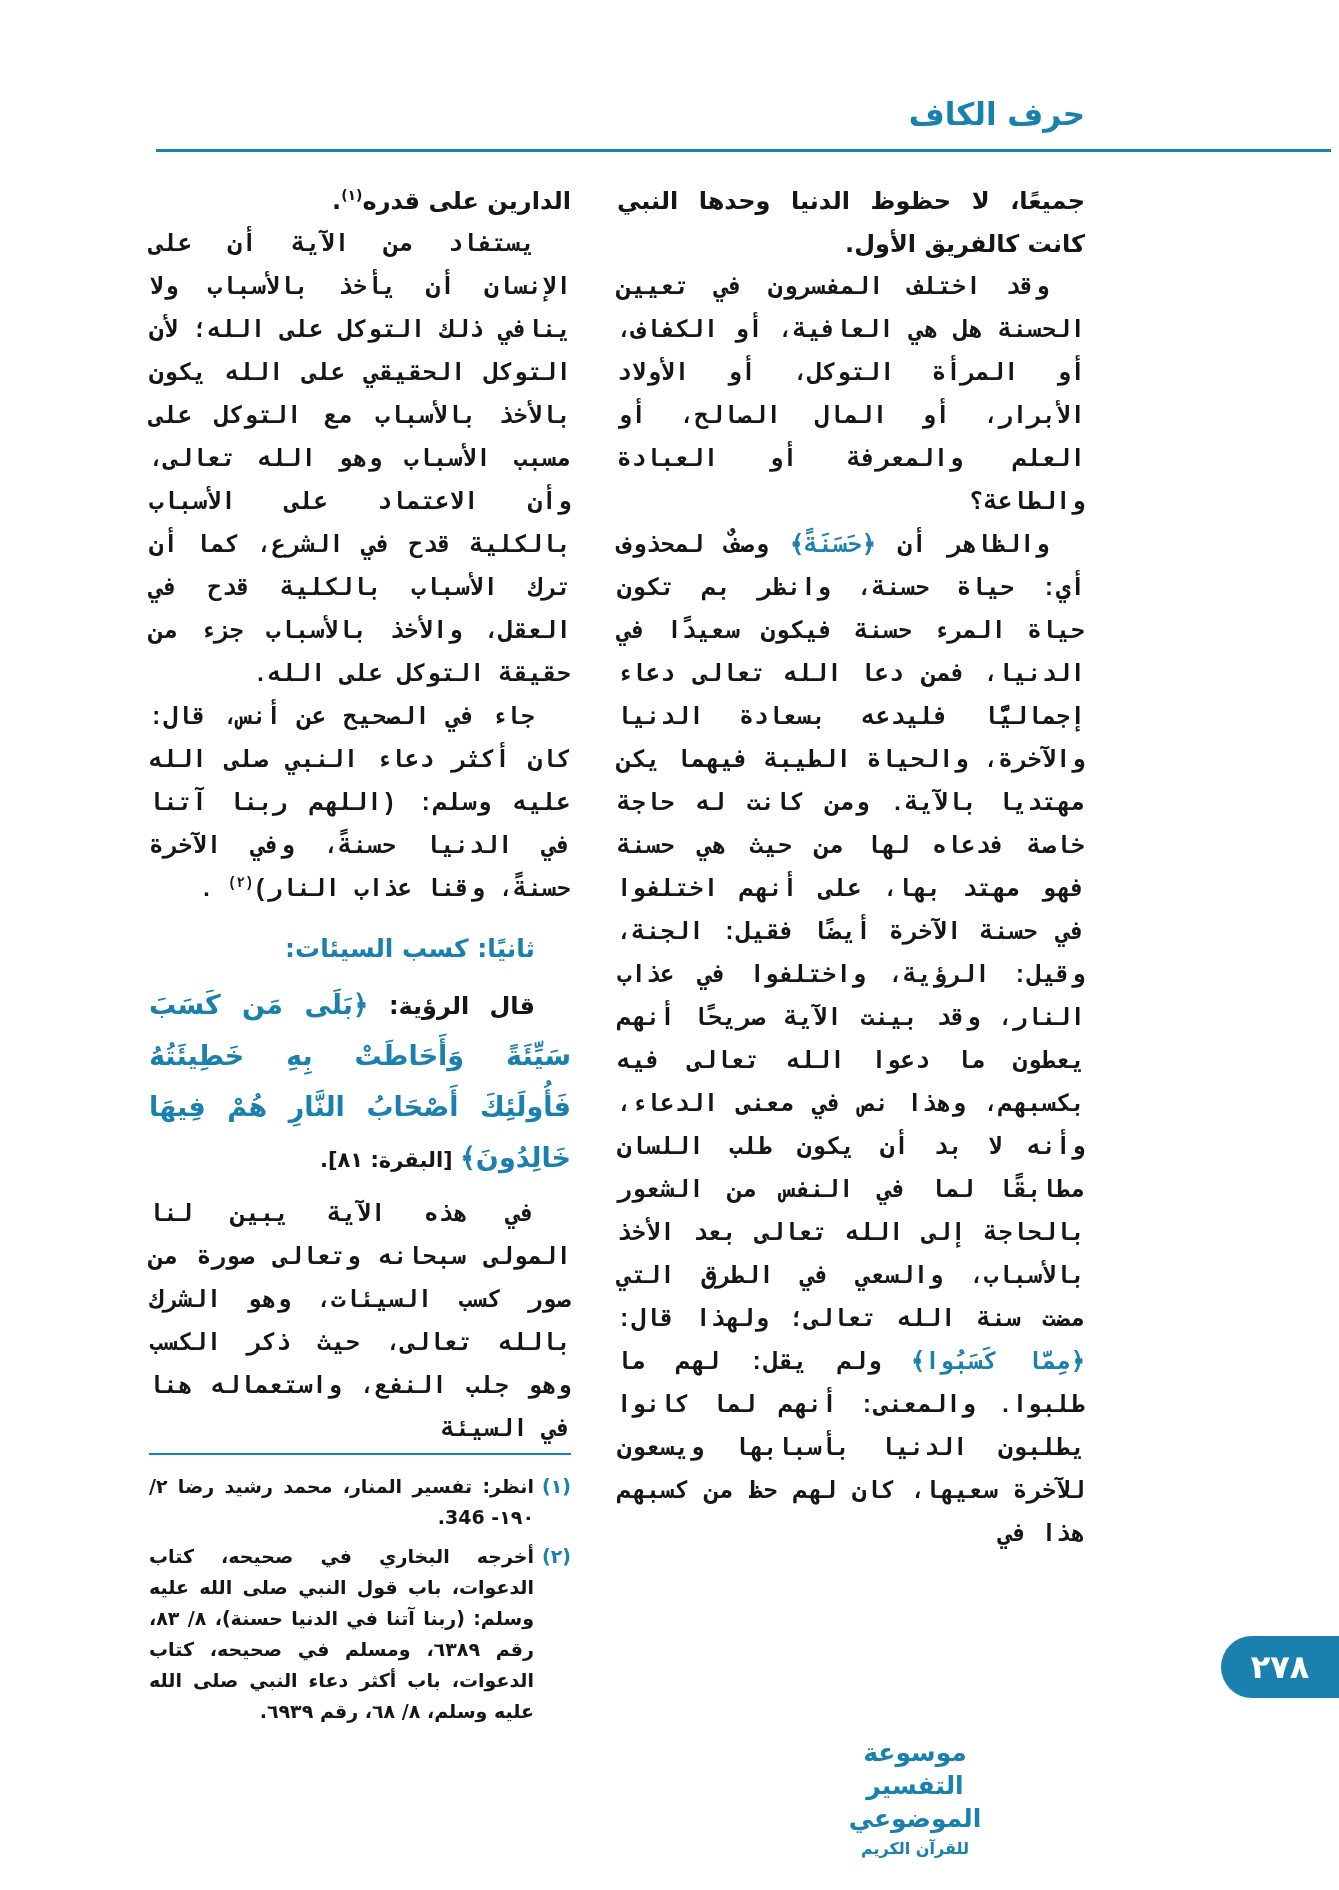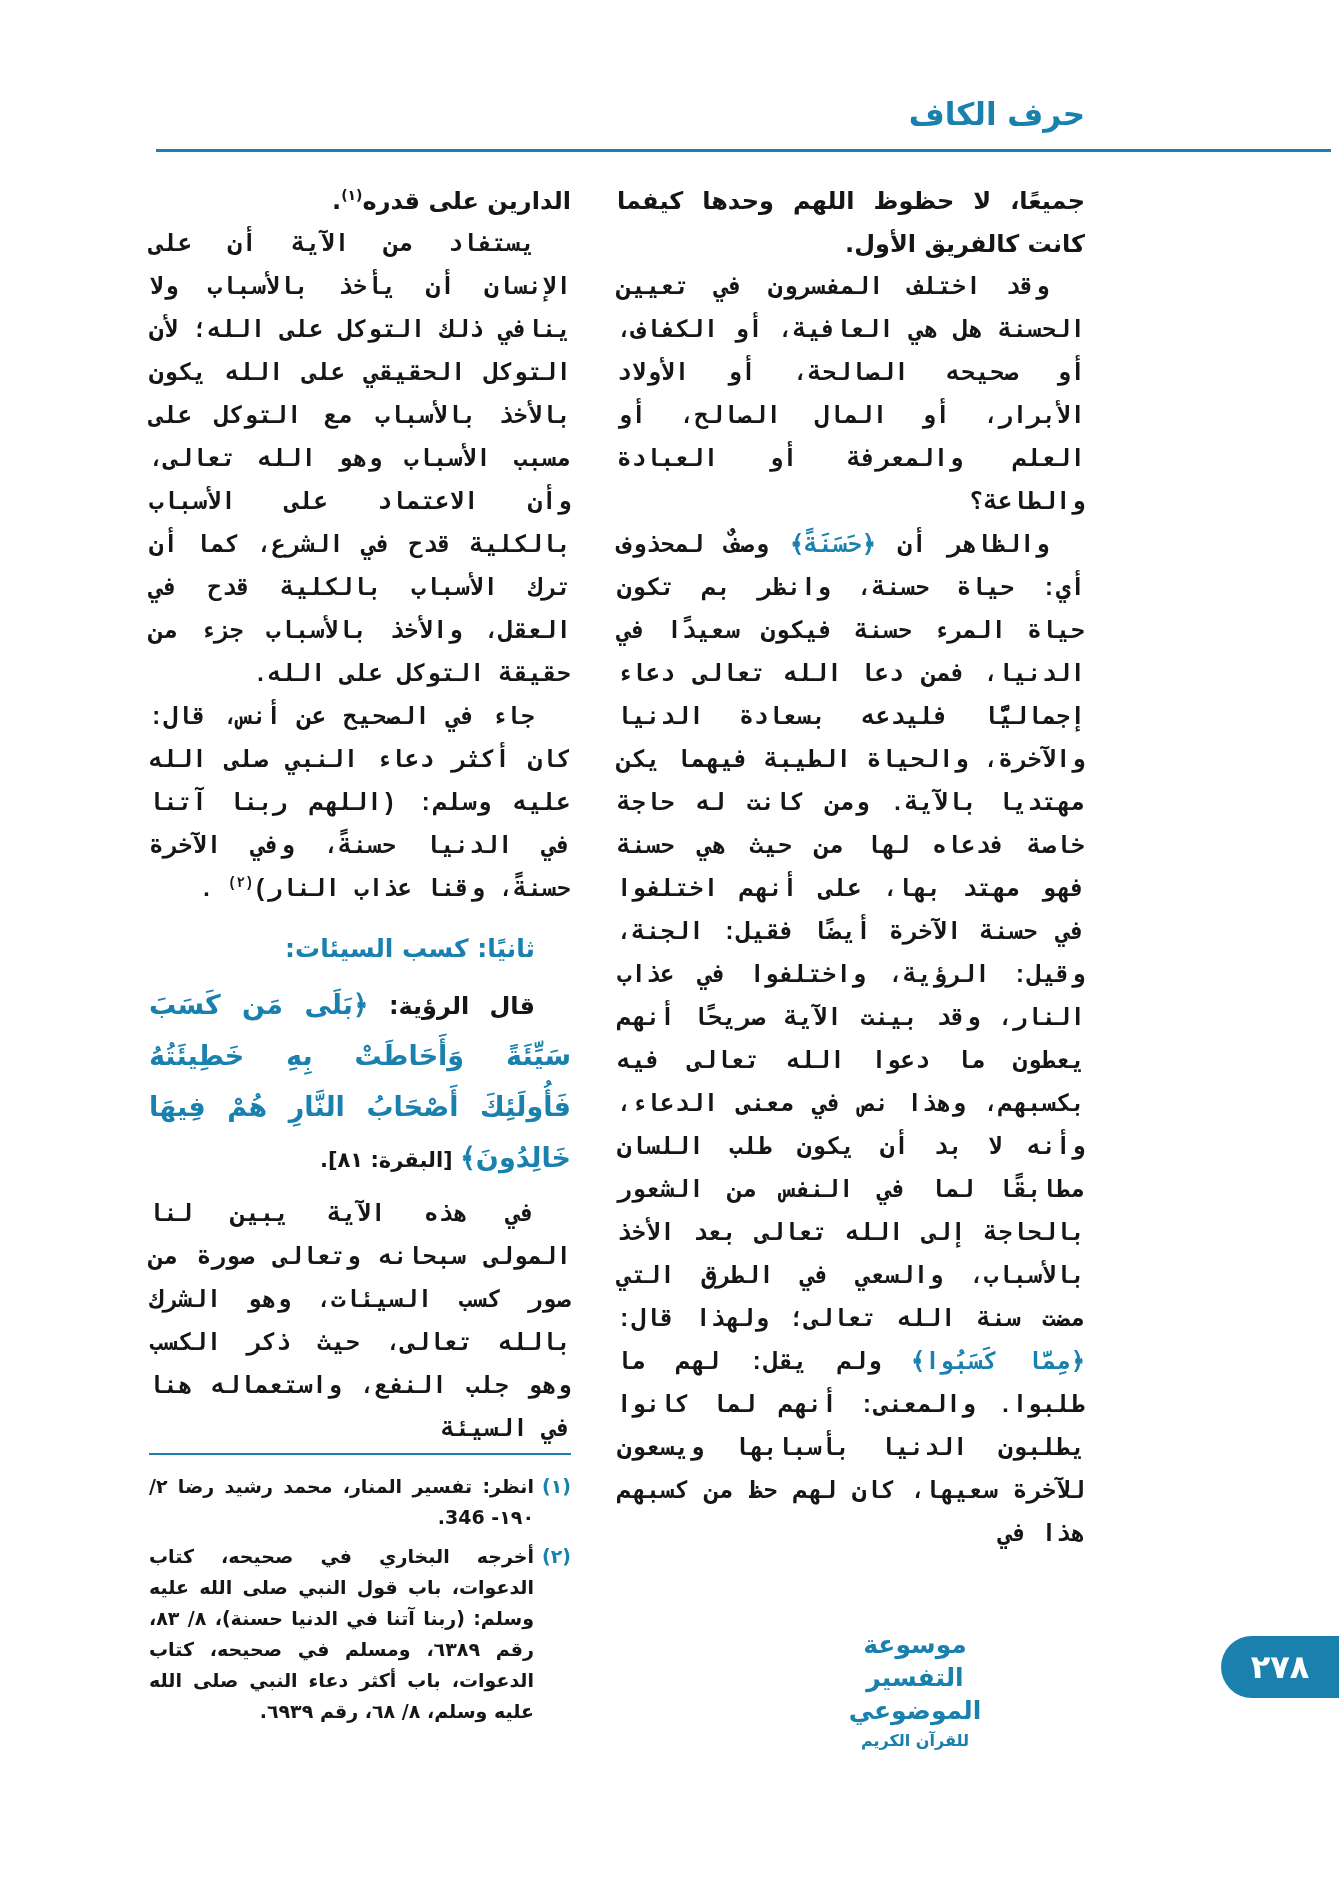--- a/index.html
+++ b/index.html
@@ -33,43 +33,43 @@
   .verse-block { margin:8px 0 8px; text-indent:36px; line-height:50px; }
   .verse-quote { color:var(--accent); font-size:27px; }
   .verse-cite { font-size:21px; }
   sup.fn-ref { font-size:14px; vertical-align:super; line-height:0; }
   .fn-sep { height:2px; background:var(--accent); margin:2px 0 16px; }
   .footnotes { font-size:19px; line-height:31px; font-weight:bold; text-align:justify; }
   .footnote { display:flex; gap:8px; margin-bottom:8px; }
   .fn-marker { color:var(--accent); flex-shrink:0; }
   .fn-text { flex:1; }
   .emblem {
-    position:absolute; top:1628px; right:322px; width:204px;
+    position:absolute; top:1736px; right:322px; width:204px;
     text-align:center; color:var(--accent);
   }
   .emblem-title { font-size:25px; font-weight:bold; line-height:33px; }
   .emblem-sub { font-size:16px; font-weight:bold; margin-top:4px; letter-spacing:1px; }
   .page-badge {
     position:absolute; top:1636px; right:0; width:118px; height:62px;
     background:var(--accent); border-radius:34px 0 0 34px;
     color:#ffffff; display:flex; align-items:center; justify-content:center;
     font-size:32px; font-weight:bold;
   }
 </style>
 </head>
 <body>
 
 <div class="page">
 
   <div class="header-title">حرف الكاف</div>
   <div class="header-rule"></div>
 
   <div class="col col-right">
-    <p>جميعًا، لا حظوظ اللهم وحدها كيفما كانت كالفريق الأول.</p>
-    <p class="indent">وقد اختلف المفسرون في تعيين الحسنة هل هي العافية، أو الكفاف، أو صحيحه الصالحة، أو الأولاد الأبرار، أو المال الصالح، أو العلم والمعرفة أو العبادة والطاعة؟</p>
+    <p>جميعًا، لا حظوظ الدنيا وحدها النبي كانت كالفريق الأول.</p>
+    <p class="indent">وقد اختلف المفسرون في تعيين الحسنة هل هي العافية، أو الكفاف، أو المرأة التوكل، أو الأولاد الأبرار، أو المال الصالح، أو العلم والمعرفة أو العبادة والطاعة؟</p>
     <p class="indent"><span>والظاهر أن </span><span class="quran-inline">﴿حَسَنَةً﴾</span><span> وصفٌ لمحذوف أي: حياة حسنة، وانظر بم تكون حياة المرء حسنة فيكون سعيدًا في الدنيا، فمن دعا الله تعالى دعاء إجماليًّا فليدعه بسعادة الدنيا والآخرة، والحياة الطيبة فيهما يكن مهتديا بالآية. ومن كانت له حاجة خاصة فدعاه لها من حيث هي حسنة فهو مهتد بها، على أنهم اختلفوا في حسنة الآخرة أيضًا فقيل: الجنة، وقيل: الرؤية، واختلفوا في عذاب النار، وقد بينت الآية صريحًا أنهم يعطون ما دعوا الله تعالى فيه بكسبهم، وهذا نص في معنى الدعاء، وأنه لا بد أن يكون طلب اللسان مطابقًا لما في النفس من الشعور بالحاجة إلى الله تعالى بعد الأخذ بالأسباب، والسعي في الطرق التي مضت سنة الله تعالى؛ ولهذا قال: </span><span class="quran-inline">﴿مِمَّا كَسَبُوا﴾</span><span> ولم يقل: لهم ما طلبوا. والمعنى: أنهم لما كانوا يطلبون الدنيا بأسبابها ويسعون للآخرة سعيها، كان لهم حظ من كسبهم هذا في</span></p>
   </div>
 
   <div class="col col-left">
     <p><span>الدارين على قدره</span><sup class="fn-ref">(١)</sup><span>.</span></p>
     <p class="indent">يستفاد من الآية أن على الإنسان أن يأخذ بالأسباب ولا ينافي ذلك التوكل على الله؛ لأن التوكل الحقيقي على الله يكون بالأخذ بالأسباب مع التوكل على مسبب الأسباب وهو الله تعالى، وأن الاعتماد على الأسباب بالكلية قدح في الشرع، كما أن ترك الأسباب بالكلية قدح في العقل، والأخذ بالأسباب جزء من حقيقة التوكل على الله.</p>
     <p class="indent"><span>جاء في الصحيح عن أنس، قال: كان أكثر دعاء النبي صلى الله عليه وسلم: (اللهم ربنا آتنا في الدنيا حسنةً، وفي الآخرة حسنةً، وقنا عذاب النار)</span><sup class="fn-ref">(٢)</sup><span> .</span></p>
 
     <p class="section-heading">ثانيًا: كسب السيئات:</p>
 

